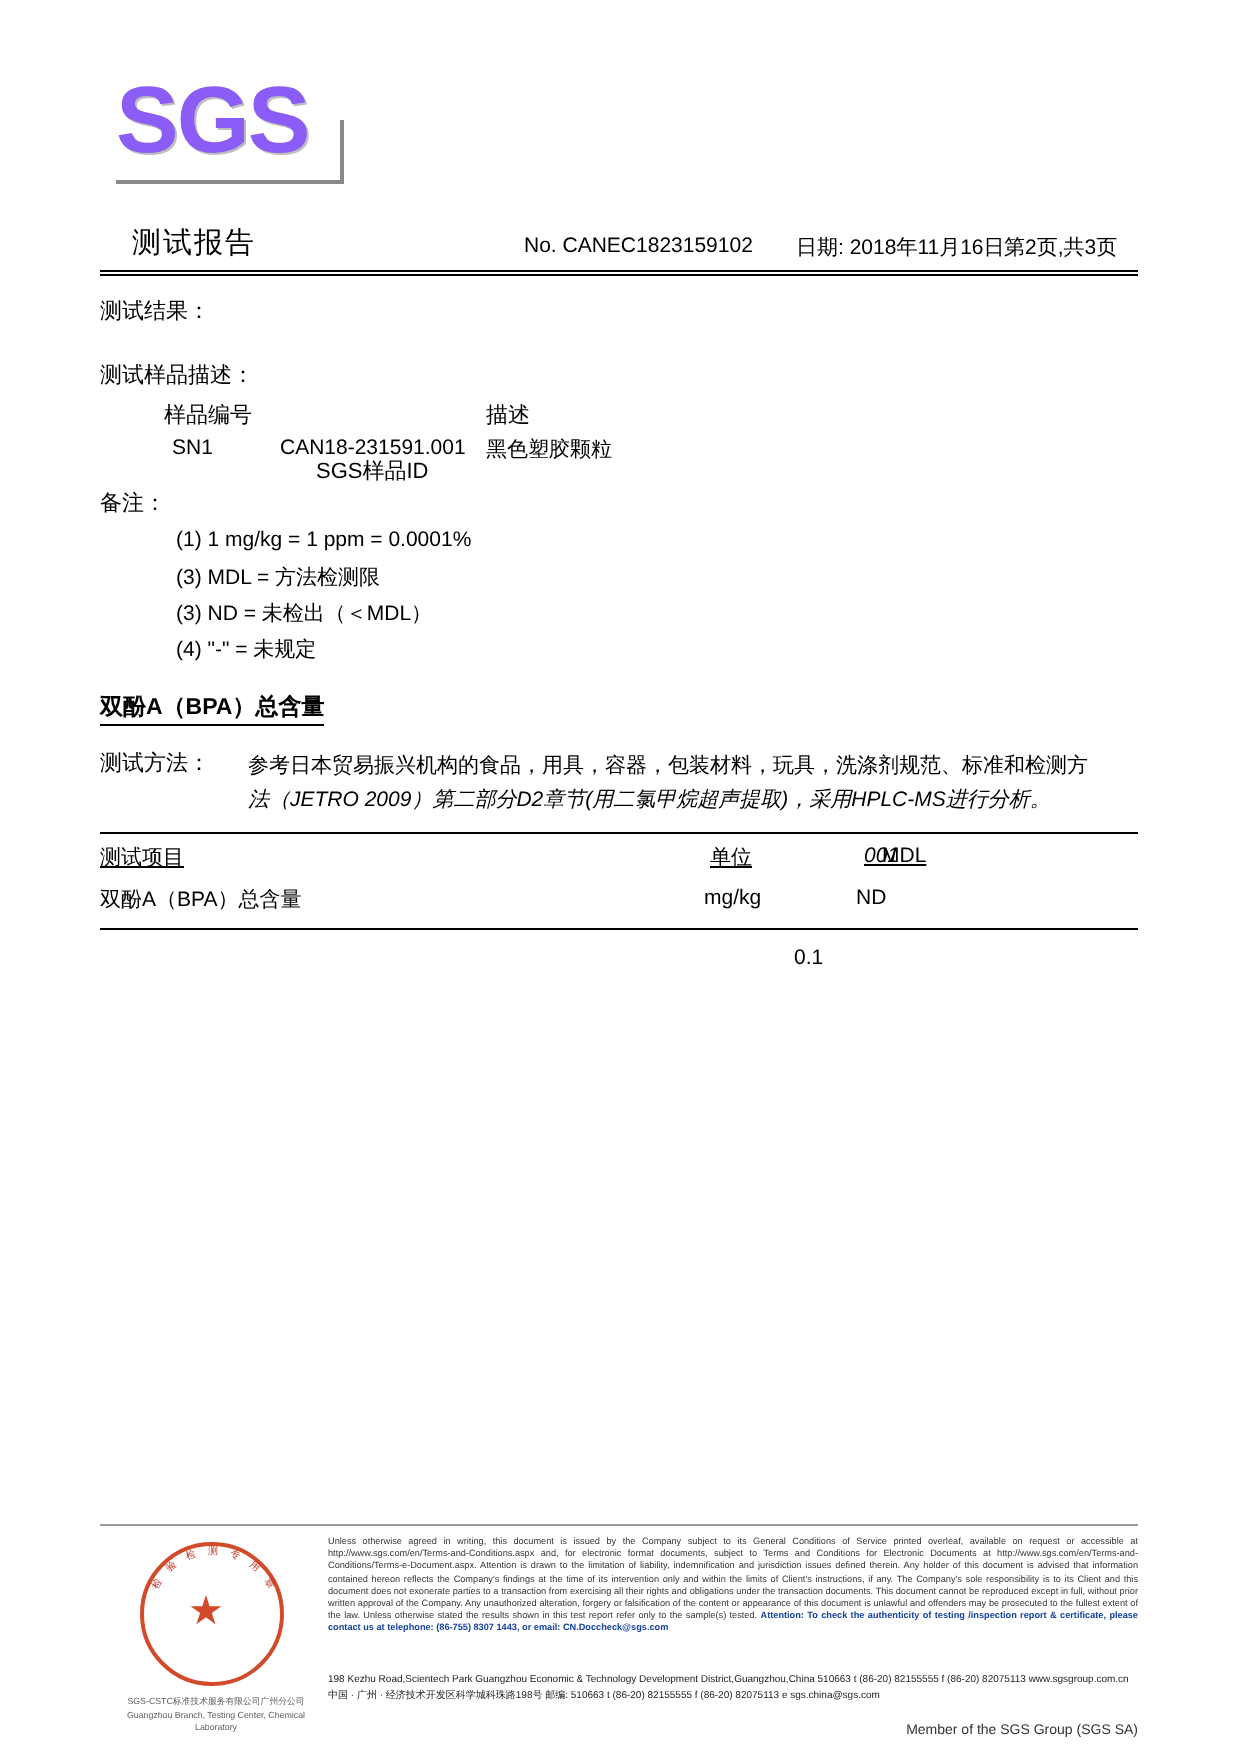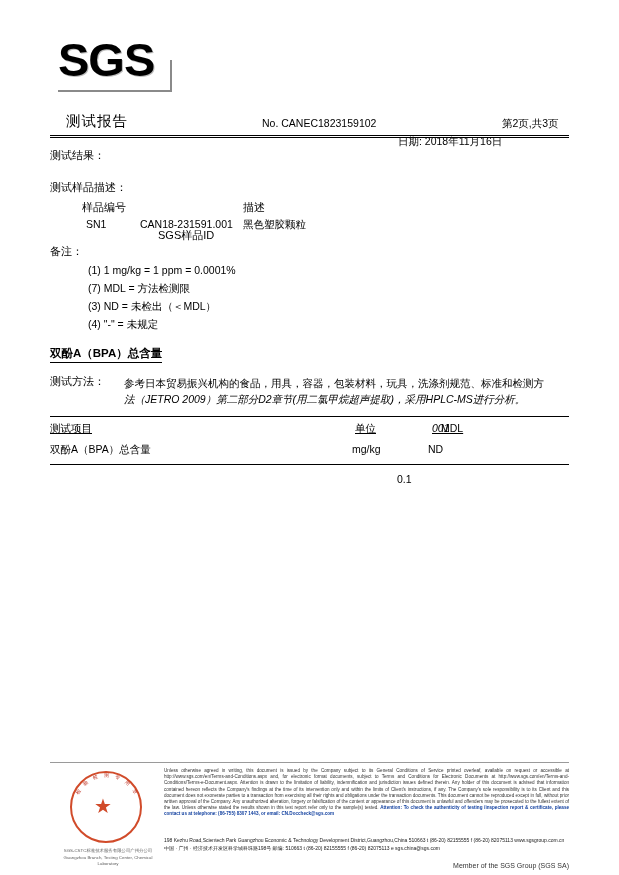--- a/index.html
+++ b/index.html
@@ -28,21 +28,21 @@
     left: 58px;
     top: 36px;
     width: 120px;
     height: 58px;
   }
   .logo-text {
     font-family: "Liberation Sans", sans-serif;
     font-weight: bold;
     font-size: 47px;
     letter-spacing: -1px;
-    color: #000000;
+    color: #8b5cf6;
     line-height: 48px;
     text-shadow: 1px 1px 0 #bdbdbd;
   }
   .logo-rule {
     position: absolute;
     left: 0;
     top: 54px;
     width: 113px;
     height: 2px;
     background: #8a8a8a;
@@ -67,21 +67,21 @@
   .hdr-no {
     position: absolute;
     left: 222px;
     top: 117px;
     font-size: 10.5px;
     margin-left: 40px;
   }
   .hdr-date {
     position: absolute;
     left: 398px;
-    top: 135px;
+    top: 117px;
     font-size: 10.5px;
   }
   .hdr-page {
     position: absolute;
     left: 502px;
     top: 117px;
     font-size: 10.5px;
   }
   .hrule {
     position: absolute;
@@ -294,21 +294,21 @@
 
   <div class="tbl-hdr th-no">样品编号</div>
   <div class="tbl-hdr th-id">SGS样品ID</div>
   <div class="tbl-hdr th-desc">描述</div>
   <div class="lbl td-no">SN1</div>
   <div class="lbl td-id">CAN18-231591.001</div>
   <div class="lbl td-desc">黑色塑胶颗粒</div>
 
   <div class="lbl remark-label">备注：</div>
   <div class="note n1">(1) 1 mg/kg = 1 ppm = 0.0001%</div>
-  <div class="note n2">(7) MDL = 方法检测限</div>
+  <div class="note n2">(3) MDL = 方法检测限</div>
   <div class="note n3">(3) ND = 未检出（＜MDL）</div>
   <div class="note n4">(4) "-" = 未规定</div>
 
   <div class="section-head">双酚A（BPA）总含量</div>
   <div class="lbl method-label">测试方法：</div>
   <div class="method-l1">参考日本贸易振兴机构的食品，用具，容器，包装材料，玩具，洗涤剂规范、标准和检测方</div>
   <div class="method-l2">法（JETRO 2009）第二部分D2章节(用二氯甲烷超声提取)，采用HPLC-MS进行分析。</div>
 
   <div class="rt-rule rt-top"></div>
   <div class="rt-hdr rt-h-item">测试项目</div>

